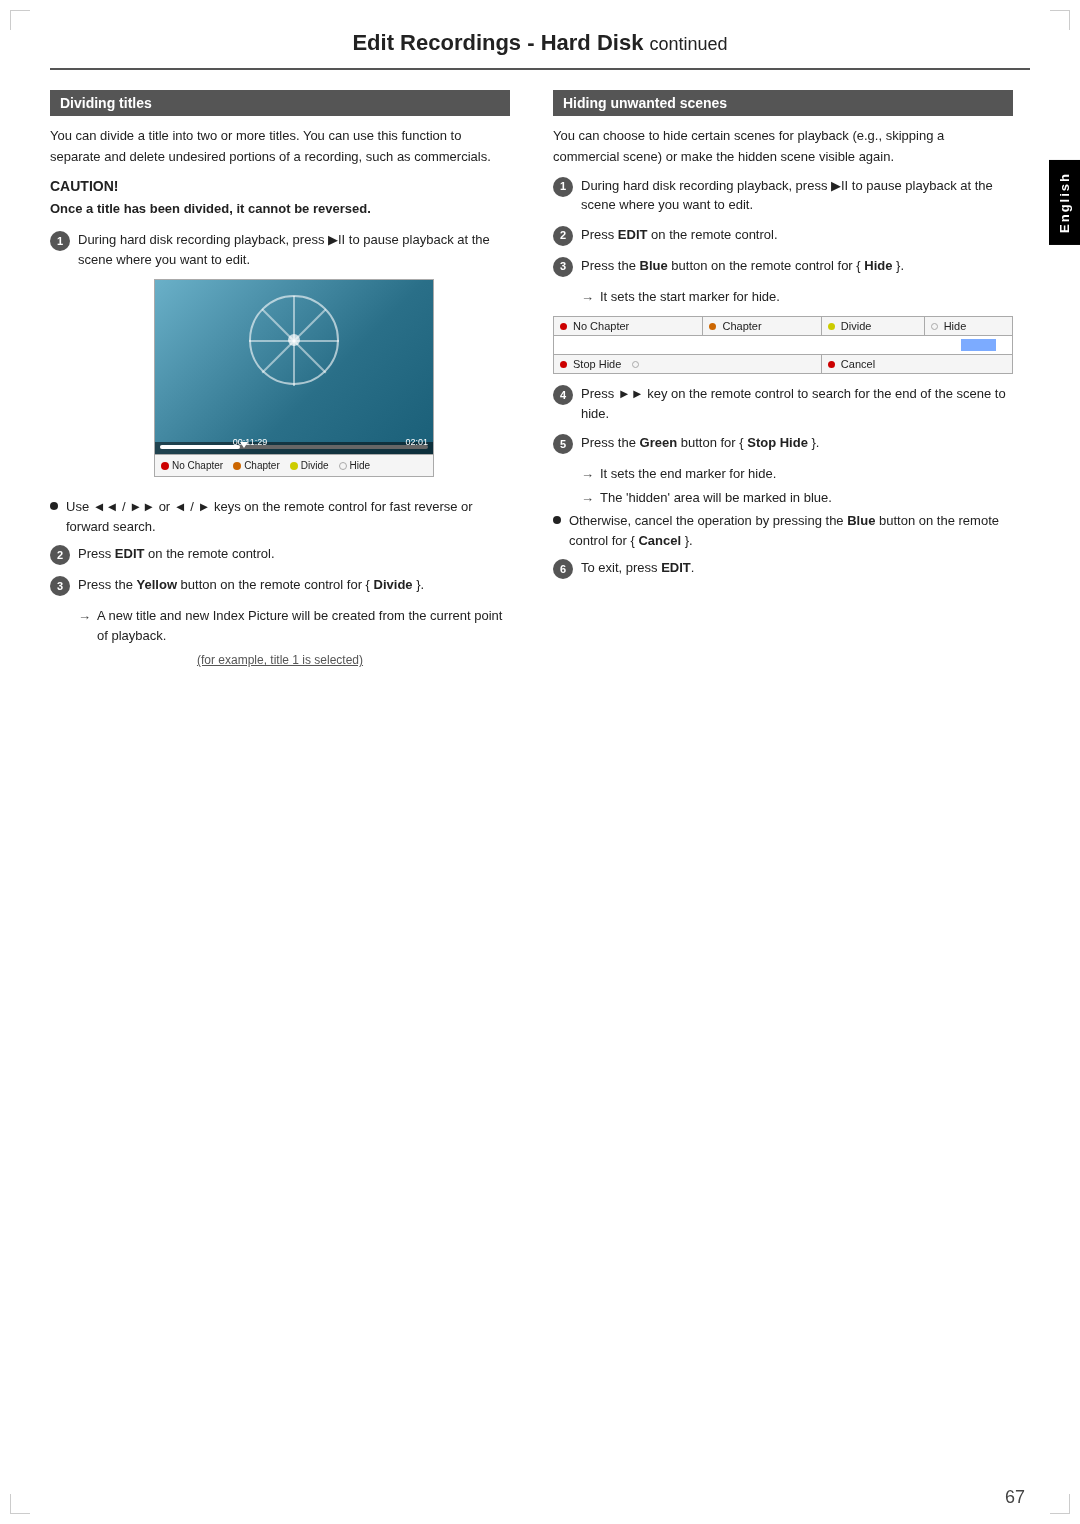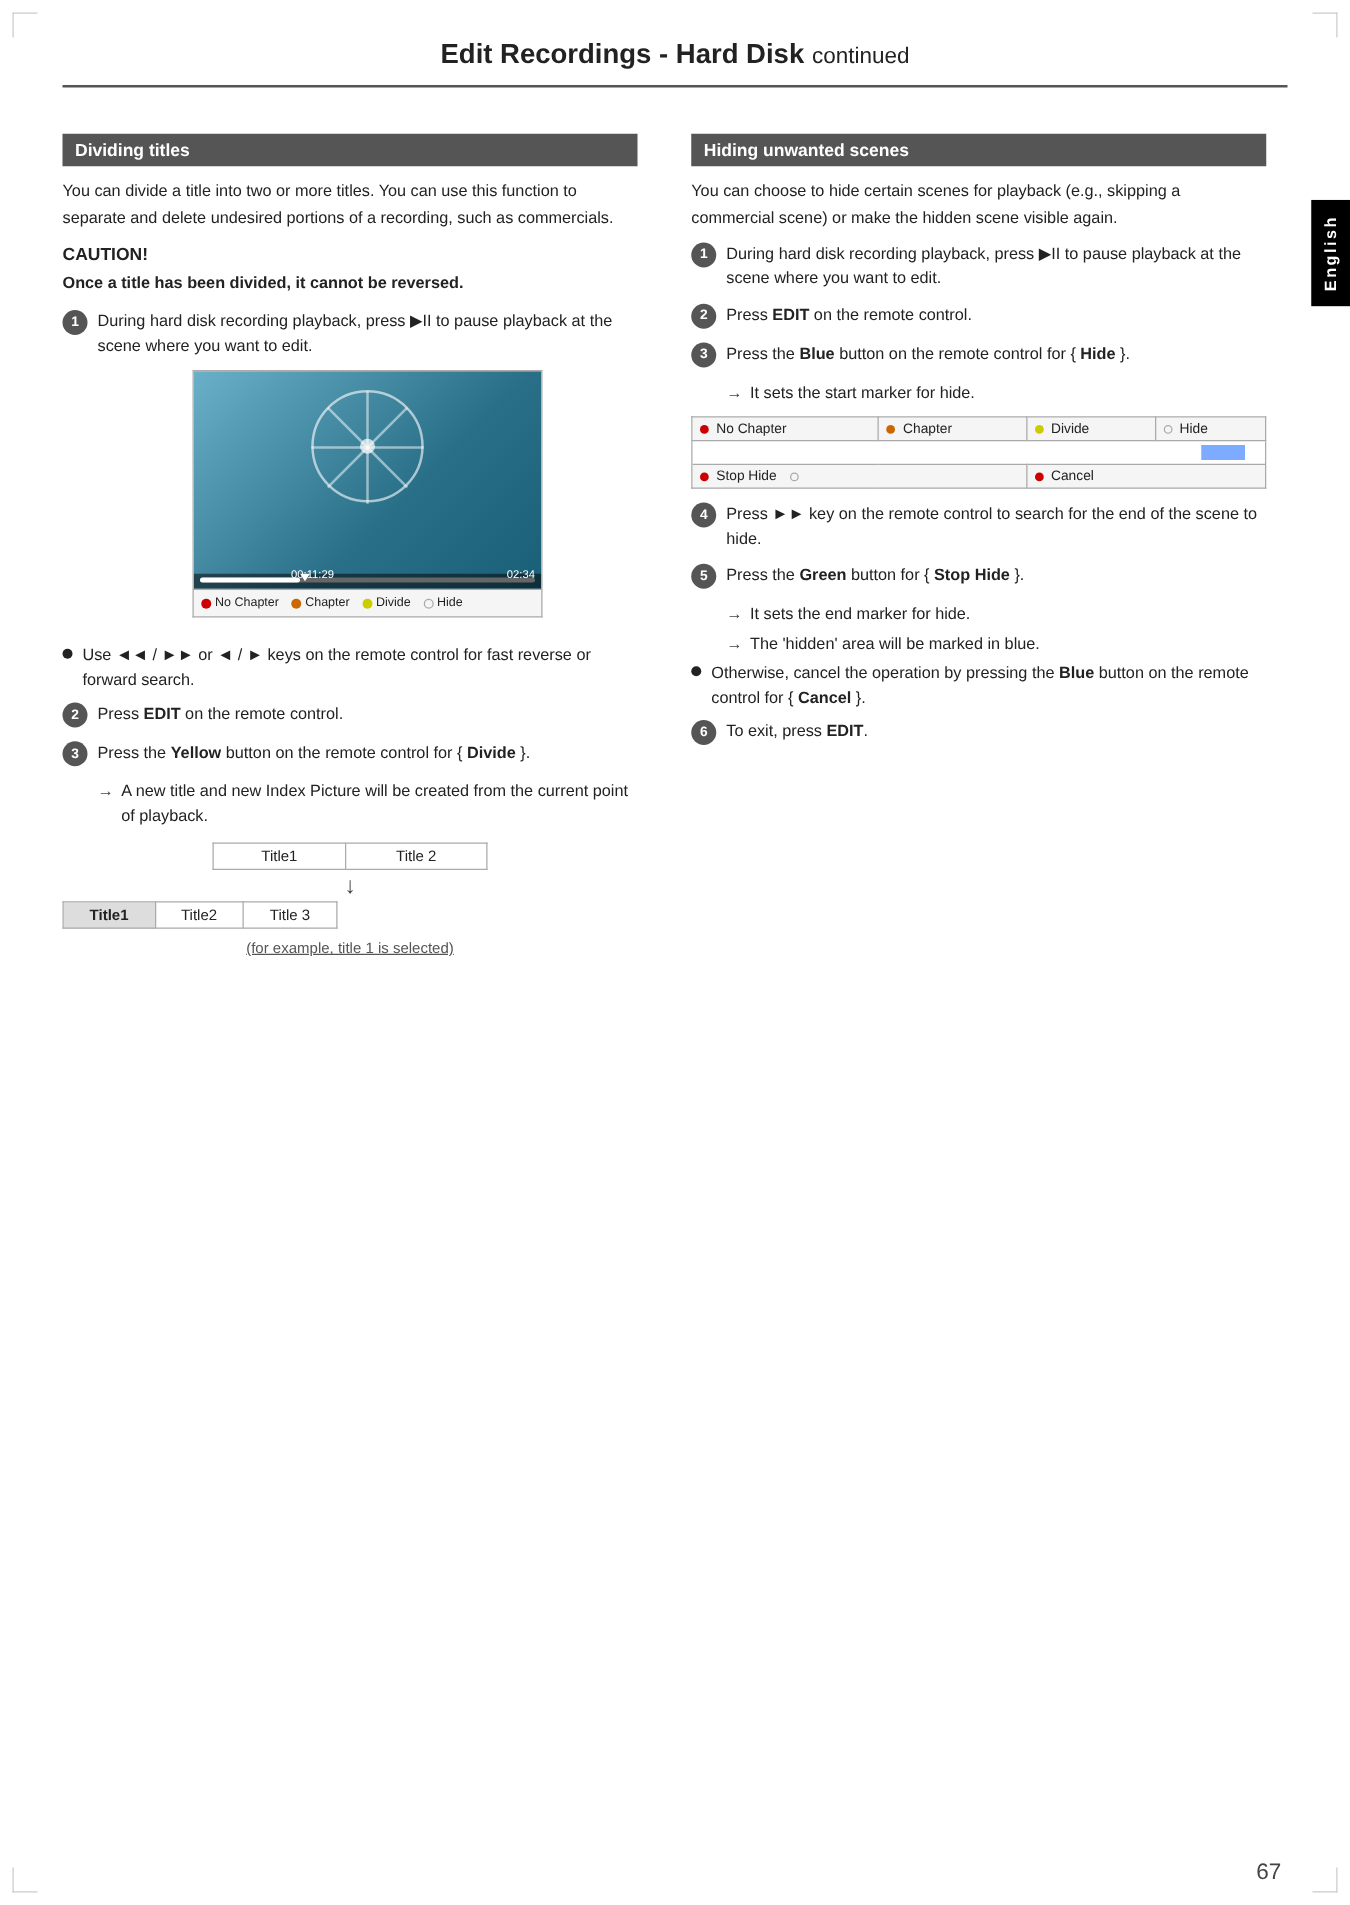--- a/index.html
+++ b/index.html
@@ -47,21 +47,21 @@
       font-size: 13px;
       font-weight: bold;
       letter-spacing: 2px;
     }
 
     
     .page-title {
       text-align: center;
       font-size: 22px;
       font-weight: bold;
-      margin-bottom: 37px;
+      margin-bottom: 20px;
       padding-bottom: 12px;
       border-bottom: 2px solid #555;
     }
     .page-title .continued {
       font-weight: normal;
       font-size: 18px;
     }
 
     
     .two-col {
@@ -422,21 +422,21 @@
                 <div class="fw-spoke" style="transform: rotate(315deg);"></div>
                 <div class="fw-center"></div>
               </div>
 
               <div class="playback-controls">
                 <div class="progress-bar">
                   <div class="progress-fill"></div>
                   <div class="progress-marker"></div>
                 </div>
                 <span class="time-stamp">00:11:29</span>
-                <span class="end-time">02:34</span>
+                <span class="end-time">02:01</span>
               </div>
             </div>
 
             <div class="chapter-bar">
               <div class="ch-item">
                 <div class="ch-dot dot-red"></div>
                 <span>No Chapter</span>
               </div>
               <div class="ch-item">
                 <div class="ch-dot dot-orange"></div>
@@ -471,40 +471,20 @@
         <div class="step-content">
           Press the <strong>Yellow</strong> button on the remote control for { <strong>Divide</strong> }.
         </div>
       </div>
 
       <div class="arrow-item">
         <span class="arrow-sym">→</span>
         <span>A new title and new Index Picture will be created from the current point of playback.</span>
       </div>
 
-      <div class="title-table-wrap">
-        <table class="title-table">
-          <tbody>
-              <tr>
-            <td>Title1</td>
-            <td>Title 2</td>
-          </tr>
-        </tbody>
-          </table>
-        <div class="down-arrow-wrap">↓</div>
-        <table class="title-table2">
-          <tbody>
-              <tr>
-            <td class="active-cell2">Title1</td>
-            <td>Title2</td>
-            <td>Title 3</td>
-          </tr>
-        </tbody>
-          </table>
-      </div>
 
       <p class="example-caption">(for example, title 1 is selected)</p>
 
     </div>
 
     <div class="col-right">
 
       <div class="section-header">Hiding unwanted scenes</div>
 
       <p>You can choose to hide certain scenes for playback (e.g., skipping a commercial scene) or make the hidden scene visible again.</p>

